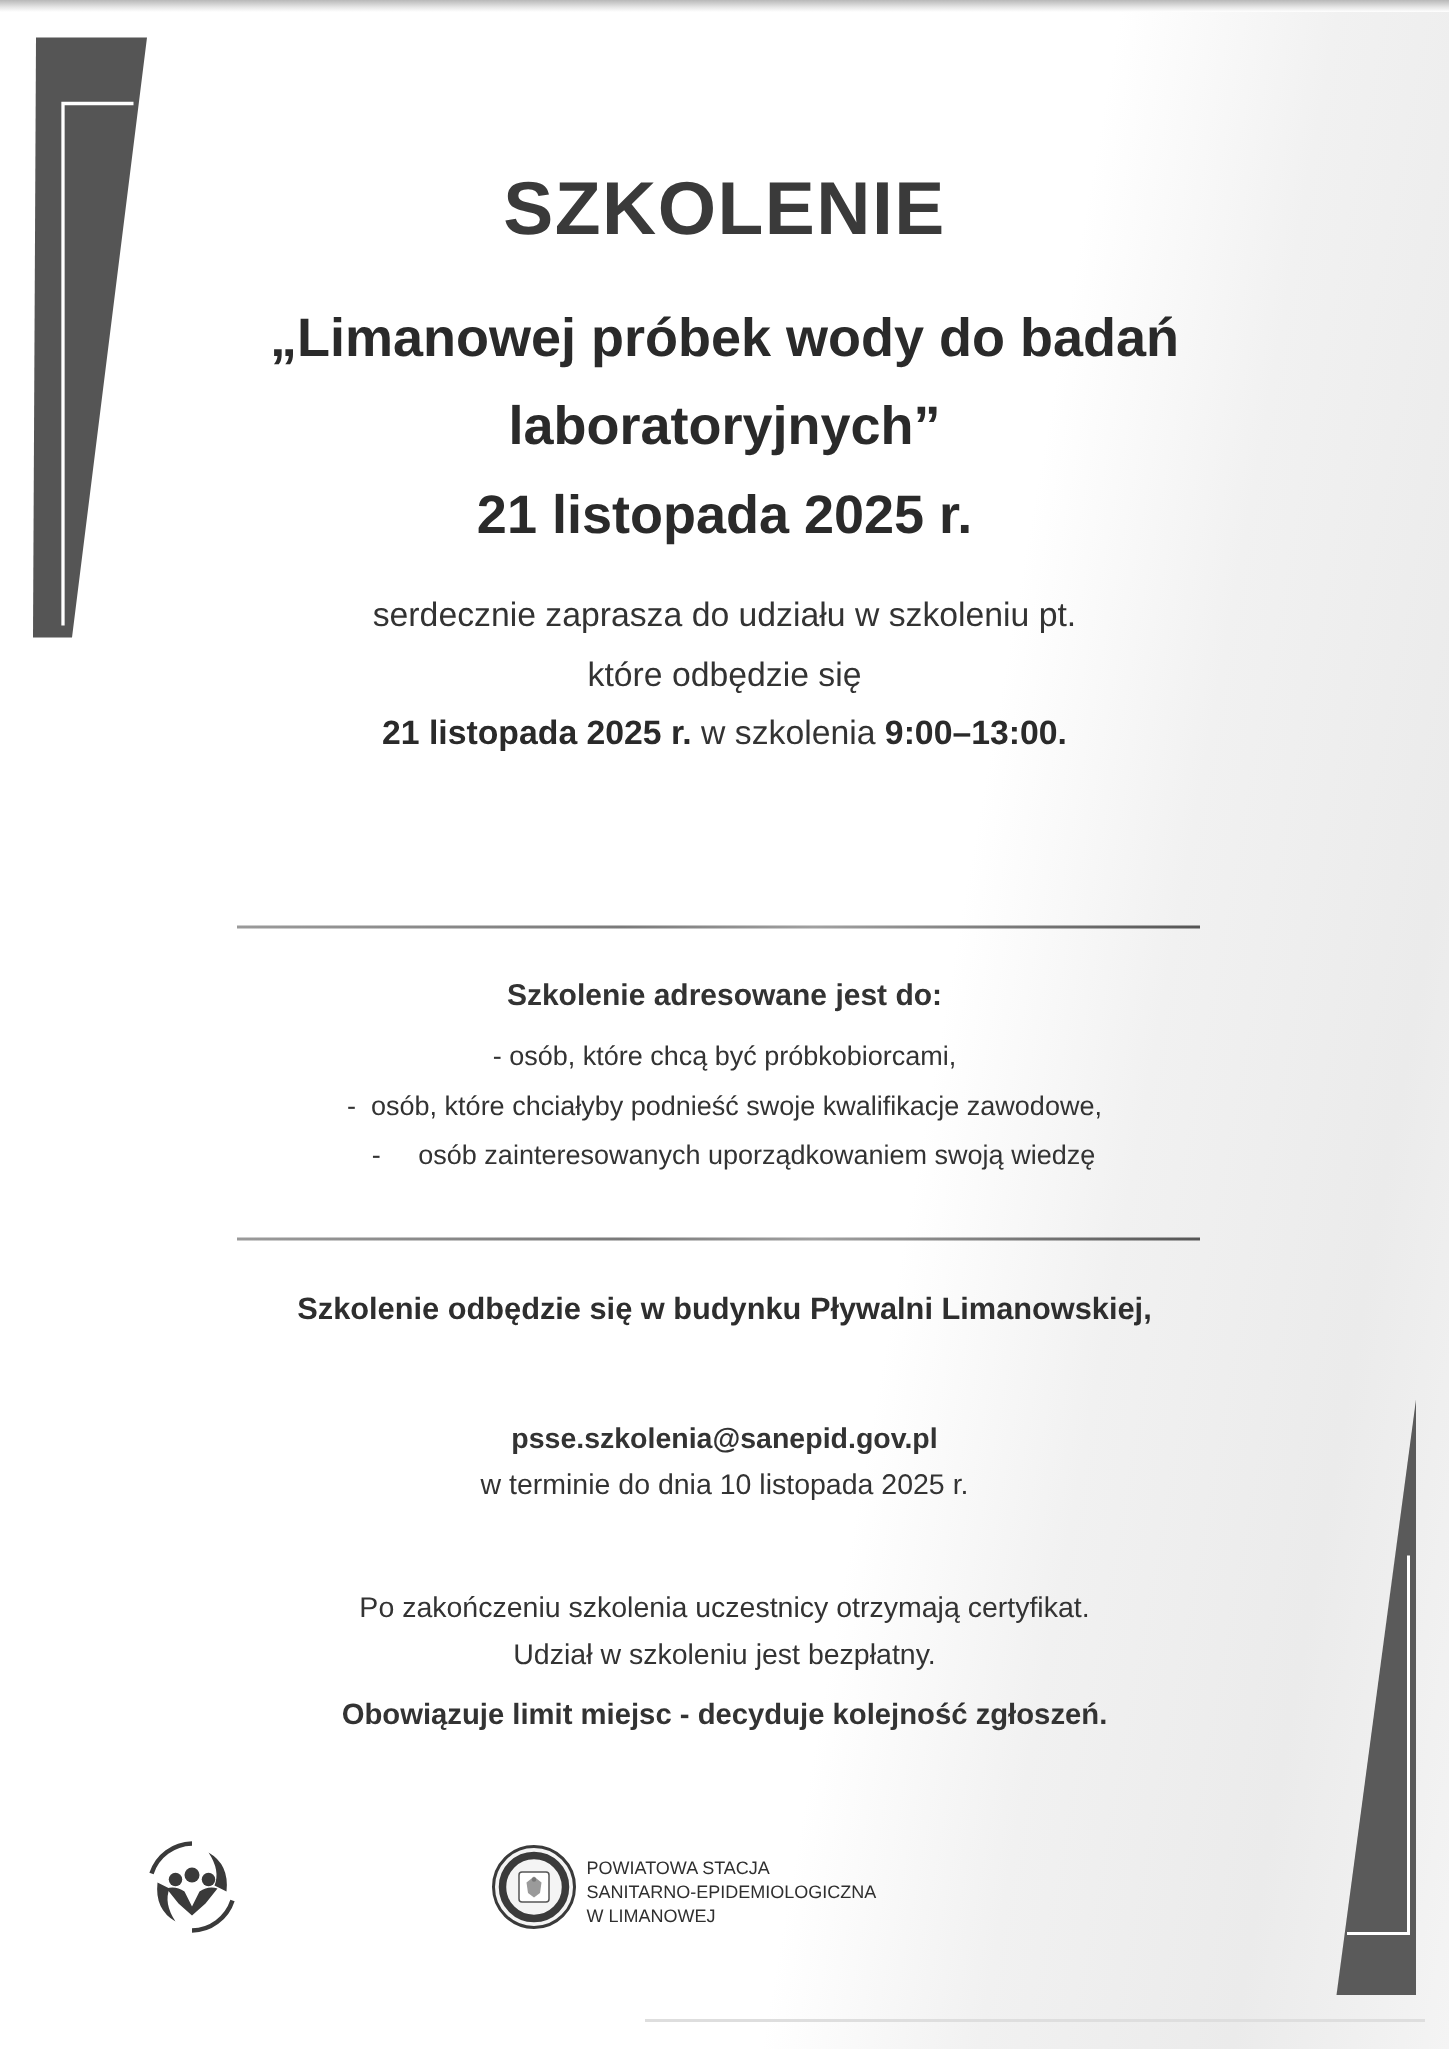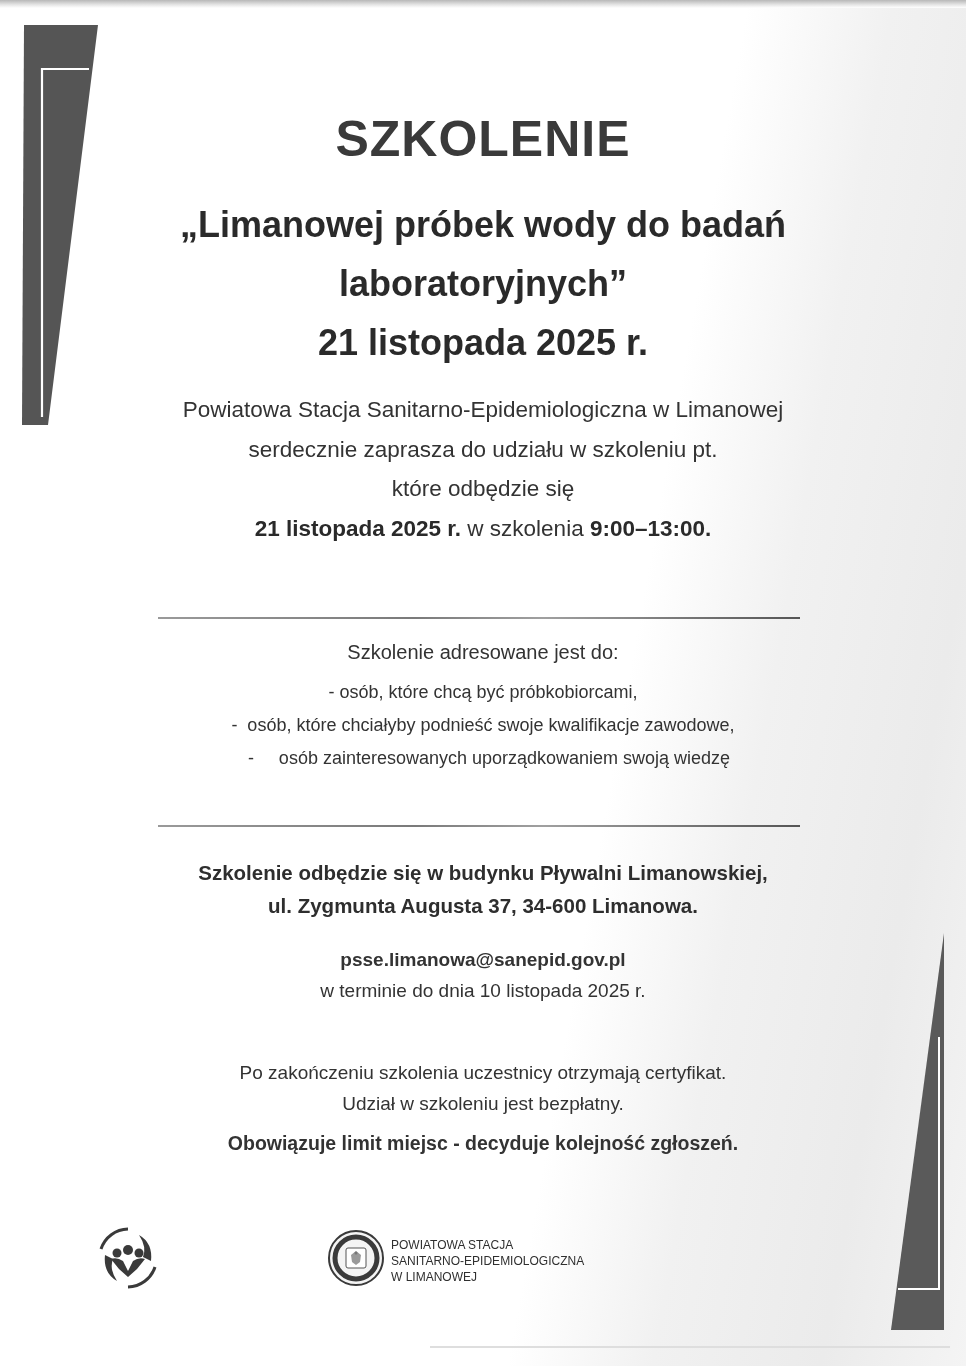--- a/index.html
+++ b/index.html
@@ -82,23 +82,24 @@
     .divider-1 { top: 617px; }
     .divider-2 { top: 825px; }
     .audience {
       position: absolute;
       left: 0; width: 966px;
       top: 636px;
       color: #333;
     }
     .audience .heading {
       font-size: 20px;
-      font-weight: 400;
+      font-weight: 700;
       line-height: 32px;
       margin-bottom: 8px;
+      margin-top: 12px;
     }
     .audience .item {
       font-size: 18px;
       line-height: 33px;
     }
     .audience .item.last { line-height: 29px; }
     .location {
       position: absolute;
       left: 0; width: 966px;
       top: 856px;
@@ -187,46 +188,44 @@
 
   <div class="title">SZKOLENIE</div>
 
   <div class="subtitle">
     <div>„Limanowej próbek wody do badań</div>
     <div>laboratoryjnych”</div>
     <div>21 listopada 2025 r.</div>
   </div>
 
   <div class="intro">
-    <div>Powiatowa Stacja Sanitarno-Epidemiologiczna w Limanowej</div>
     <div>serdecznie zaprasza do udziału w szkoleniu pt.</div>
     <div>które odbędzie się</div>
     <div>
       <b>21 listopada 2025 r.</b><span> w szkolenia </span><b>9:00–13:00.</b>
     </div>
   </div>
 
   <div class="divider divider-1"></div>
 
   <div class="audience">
     <div class="heading">Szkolenie adresowane jest do:</div>
     <div class="item" style="white-space:pre;">- osób, które chcą być próbkobiorcami,</div>
     <div class="item" style="white-space:pre;">-  osób, które chciałyby podnieść swoje kwalifikacje zawodowe,</div>
     <div class="item" style="white-space:pre;padding-left:12px;">-     osób zainteresowanych uporządkowaniem swoją wiedzę</div>
   </div>
 
   <div class="divider divider-2"></div>
 
   <div class="location">
     <div>Szkolenie odbędzie się w budynku Pływalni Limanowskiej,</div>
-    <div>ul. Zygmunta Augusta 37, 34-600 Limanowa.</div>
   </div>
 
   <div class="contact">
-    <div class="email">psse.limanowa@sanepid.gov.pl</div>
+    <div class="email">psse.szkolenia@sanepid.gov.pl</div>
     <div>w terminie do dnia 10 listopada 2025 r.</div>
   </div>
 
   <div class="closing">
     <div>Po zakończeniu szkolenia uczestnicy otrzymają certyfikat.</div>
     <div>Udział w szkoleniu jest bezpłatny.</div>
     <div class="limit">Obowiązuje limit miejsc - decyduje kolejność zgłoszeń.</div>
   </div>
 
 </div>

